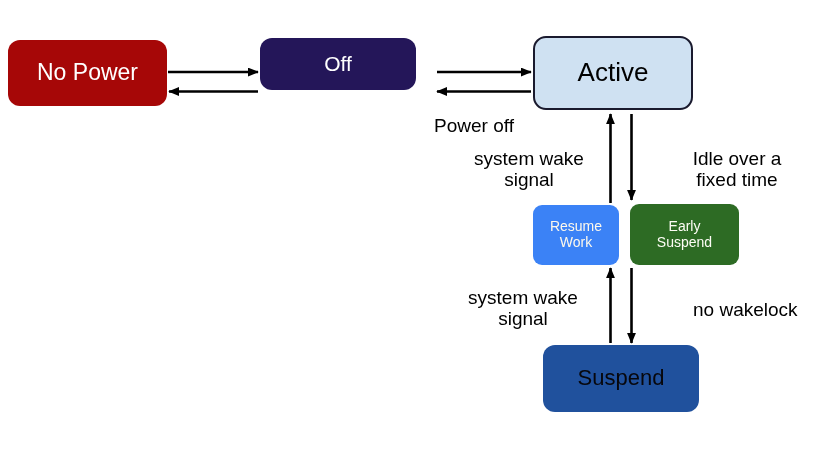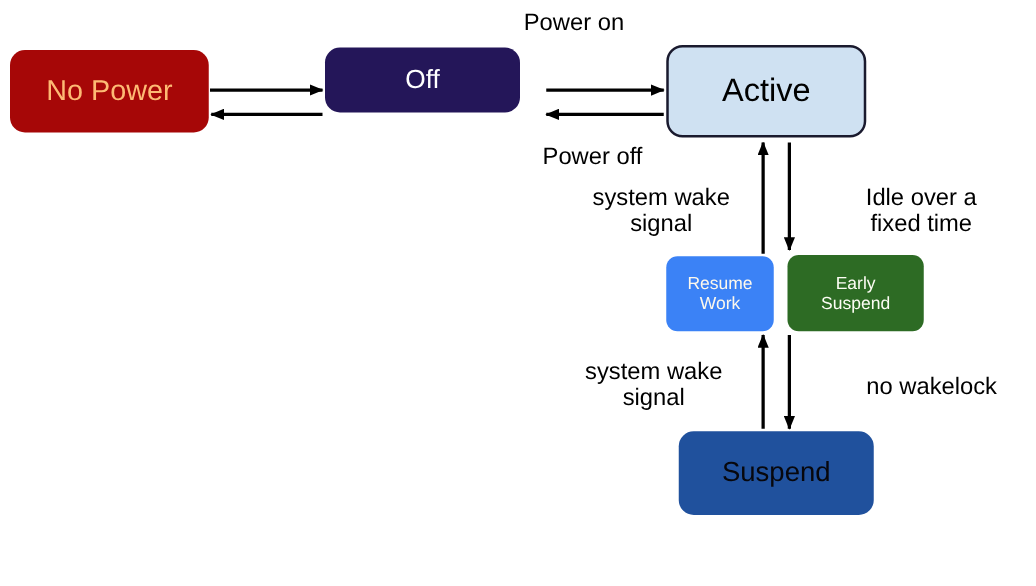--- a/index.html
+++ b/index.html
@@ -33,21 +33,21 @@
     border-radius: 11px;
     line-height: 1.12;
     white-space: pre-line;
   }
 
   
   .node-no-power {
     left: 8px; top: 40px;
     width: 159px; height: 66px;
     background: #a60707;
-    color: #fdba74;
+    color: #ffffff;
     font-size: 23px;
     border-radius: 12px;
   }
   .node-off {
     left: 260px; top: 38px;
     width: 156px; height: 52px;
     background: #241659;
     color: #ffffff;
     font-size: 21px;
     border-radius: 12px;
@@ -162,21 +162,20 @@
     <span>Early
 Suspend</span>
   </div>
 
   <div class="node node-suspend">
     <span>Suspend</span>
   </div>
 
 
 
-  <div class="edge-label lbl-power-on">Power on</div>
 
   <div class="edge-label lbl-power-off">Power off</div>
 
   <div class="edge-label lbl-sys-wake-1">system wake
 signal</div>
 
   <div class="edge-label lbl-idle-over">Idle over a
 fixed time</div>
 
   <div class="edge-label lbl-sys-wake-2">system wake

